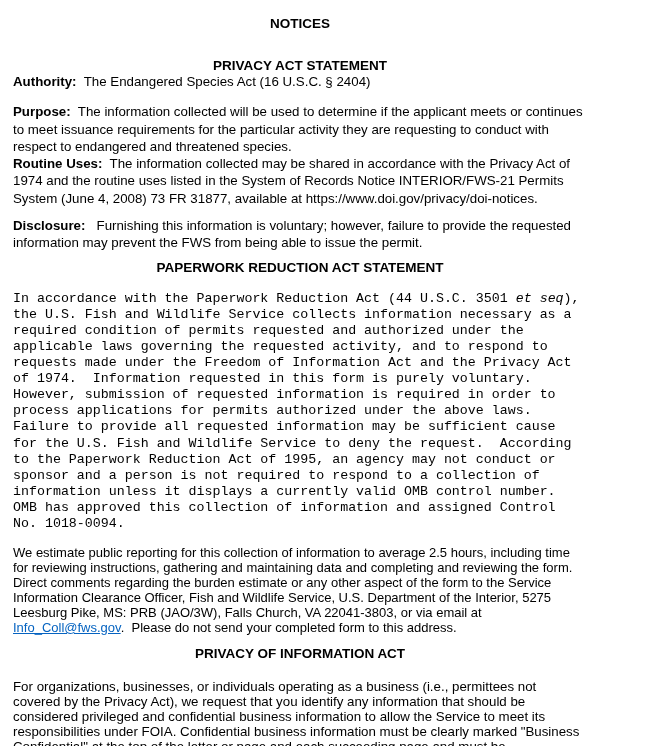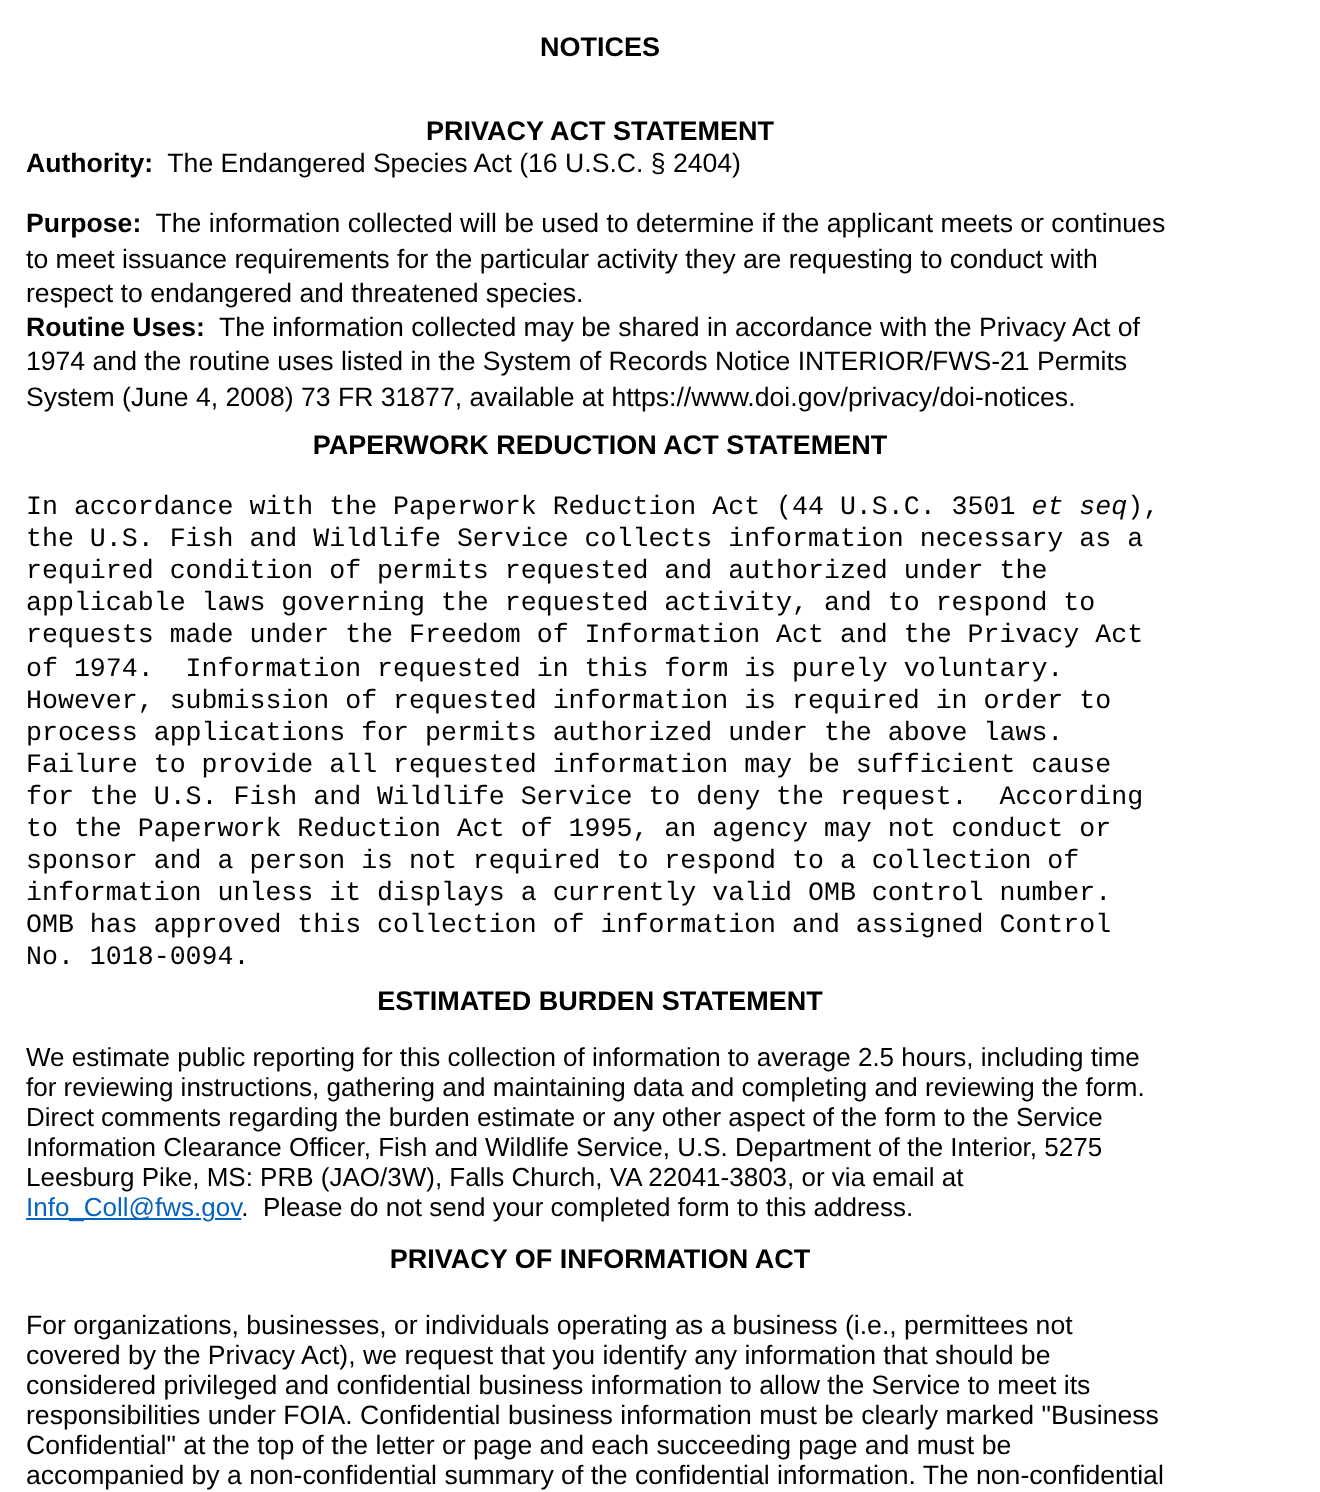--- a/index.html
+++ b/index.html
@@ -56,26 +56,26 @@
   <div class="hd hd-notices">NOTICES</div>
 
   <div class="hd hd-privacy">PRIVACY ACT STATEMENT</div>
 
   <p class="lh17 p-authority"><b>Authority:</b><span>  The Endangered Species Act (16 U.S.C. § 2404)</span></p>
 
   <p class="lh17 p-purpose"><b>Purpose:</b><span>  The information collected will be used to determine if the applicant meets or continues to meet issuance requirements for the particular activity they are requesting to conduct with respect to endangered and threatened species.</span></p>
 
   <p class="lh17 p-routine"><b>Routine Uses:</b><span>  The information collected may be shared in accordance with the Privacy Act of 1974 and the routine uses listed in the System of Records Notice INTERIOR/FWS-21 Permits System (June 4, 2008) 73 FR 31877, available at https://www.doi.gov/privacy/doi-notices.</span></p>
 
+  <p class="lh17 p-disclosure"><b>Disclosure:</b><span>   Furnishing this information is voluntary; however, failure to provide the requested information may prevent the FWS from being able to issue the permit.</span></p>
 
   <div class="hd hd-paperwork">PAPERWORK REDUCTION ACT STATEMENT</div>
 
   <p class="p-pra"><span>In accordance with the Paperwork Reduction Act (44 U.S.C. 3501 </span><i>et seq</i><span>), the U.S. Fish and Wildlife Service collects information necessary as a required condition of permits requested and authorized under the applicable laws governing the requested activity, and to respond to requests made under the Freedom of Information Act and the Privacy Act of 1974.  Information requested in this form is purely voluntary.  However, submission of requested information is required in order to process applications for permits authorized under the above laws.  Failure to provide all requested information may be sufficient cause for the U.S. Fish and Wildlife Service to deny the request.  According to the Paperwork Reduction Act of 1995, an agency may not conduct or sponsor and a person is not required to respond to a collection of information unless it displays a currently valid OMB control number.  OMB has approved this collection of information and assigned Control No. 1018-0094.</span></p>
 
-  <div class="hd hd-burden">ESTIMATED BURDEN STATEMENT</div>
 
   <p class="p-burden"><span>We estimate public reporting for this collection of information to average 2.5 hours, including time for reviewing instructions, gathering and maintaining data and completing and reviewing the form.  Direct comments regarding the burden estimate or any other aspect of the form to the Service Information Clearance Officer, Fish and Wildlife Service, U.S. Department of the Interior, 5275 Leesburg Pike, MS: PRB (JAO/3W), Falls Church, VA 22041-3803, or via email at </span><a class="email-link">Info_Coll@fws.gov</a><span>.  Please do not send your completed form to this address.</span></p>
 
   <div class="hd hd-foia">PRIVACY OF INFORMATION ACT</div>
 
   <p class="p-foia"><span>For organizations, businesses, or individuals operating as a business (i.e., permittees not covered by the Privacy Act), we request that you identify any information that should be considered privileged and confidential business information to allow the Service to meet its responsibilities under FOIA. Confidential business information must be clearly marked "Business Confidential" at the top of the letter or page and each succeeding page and must be accompanied by a non-confidential summary of the confidential information. The non-confidential summary and remaining documents may be made available to the public under FOIA [43 CFR 2.26 – 2.33].</span></p>
 
 </div>
 
 </body></html>

